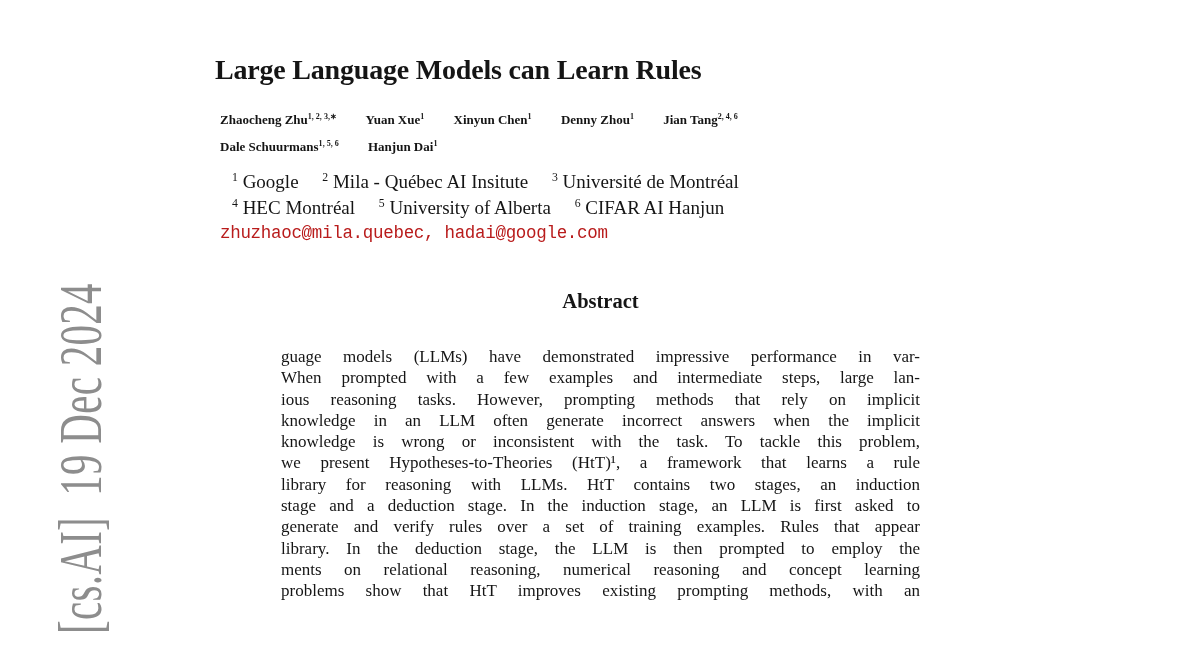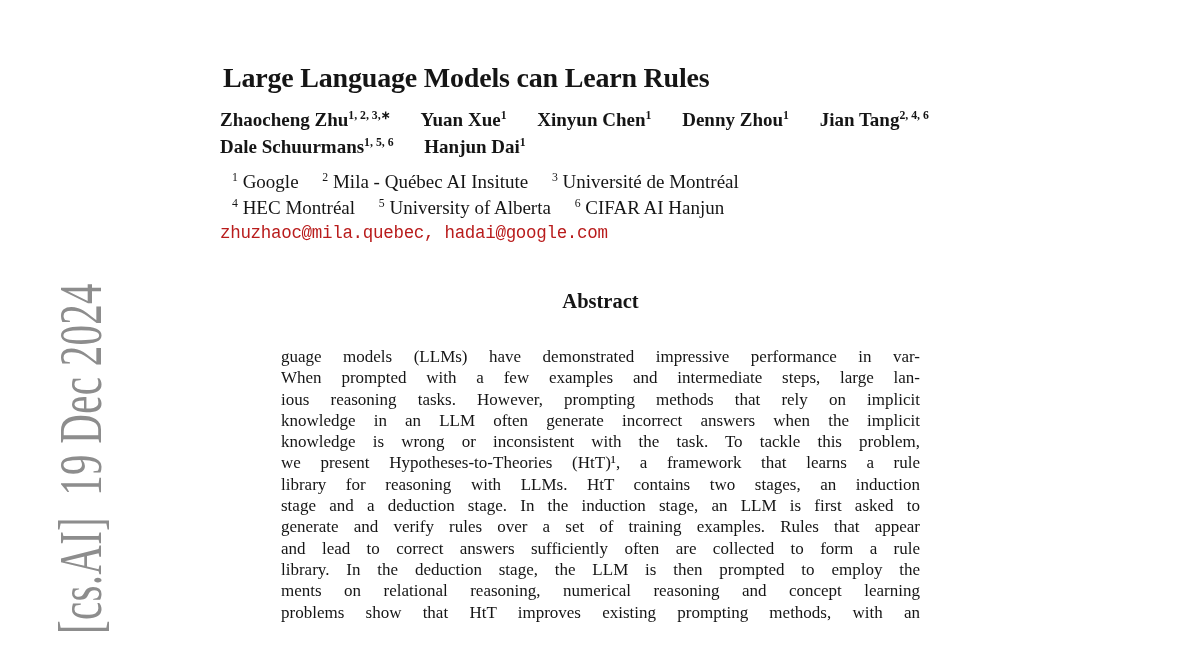--- a/index.html
+++ b/index.html
@@ -33,31 +33,31 @@
     font-family: "Liberation Serif", serif;
     color: #8d8d8d;
     white-space: pre;
     letter-spacing: 0.5px;
   }
   
   .title {
     position: absolute;
     left: 211px;
     top: 50px;
-    margin: 12px;
+    margin: 4px;
     font-size: 28px;
     font-weight: bold;
     letter-spacing: -0.2px;
   }
   
   .authors {
     position: absolute;
     left: 220px;
     top: 106px;
-    font-size: 19px;
+    font-size: 13px;
     font-weight: bold;
     line-height: 27px;
     width: 780px;
   }
   .author { margin-right: 26px; white-space: nowrap; }
   .author:last-child { margin-right: 0; }
   sup {
     font-size: 62%;
     line-height: 0;
     vertical-align: super;
@@ -156,19 +156,18 @@
   <div class="abstract-body">
     <div class="abs-line">guage models (LLMs) have demonstrated impressive performance in var-</div>
     <div class="abs-line">When prompted with a few examples and intermediate steps, large lan-</div>
     <div class="abs-line">ious reasoning tasks. However, prompting methods that rely on implicit</div>
     <div class="abs-line">knowledge in an LLM often generate incorrect answers when the implicit</div>
     <div class="abs-line">knowledge is wrong or inconsistent with the task. To tackle this problem,</div>
     <div class="abs-line">we present Hypotheses-to-Theories (HtT)¹, a framework that learns a rule</div>
     <div class="abs-line">library for reasoning with LLMs. HtT contains two stages, an induction</div>
     <div class="abs-line">stage and a deduction stage. In the induction stage, an LLM is first asked to</div>
     <div class="abs-line">generate and verify rules over a set of training examples. Rules that appear</div>
-    <div class="abs-line">and lead to correct answers sufficiently often are collected to form a rule</div>
     <div class="abs-line">library. In the deduction stage, the LLM is then prompted to employ the</div>
     <div class="abs-line">ments on relational reasoning, numerical reasoning and concept learning</div>
     <div class="abs-line">problems show that HtT improves existing prompting methods, with an</div>
   </div>
 
 </div>
 
 </body></html>

